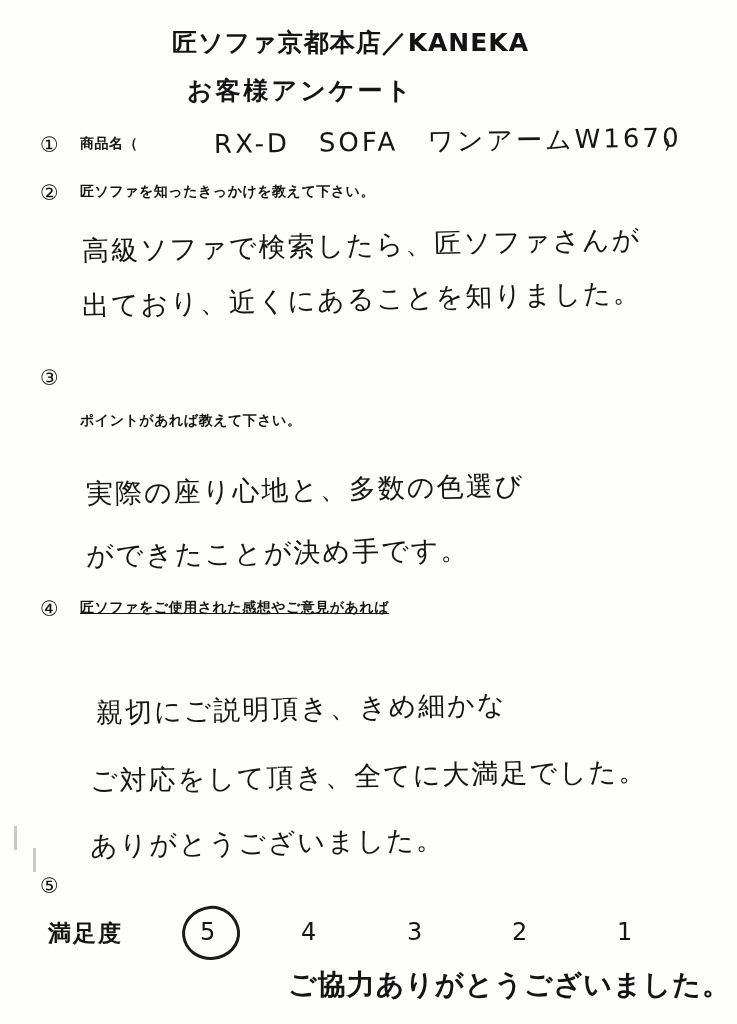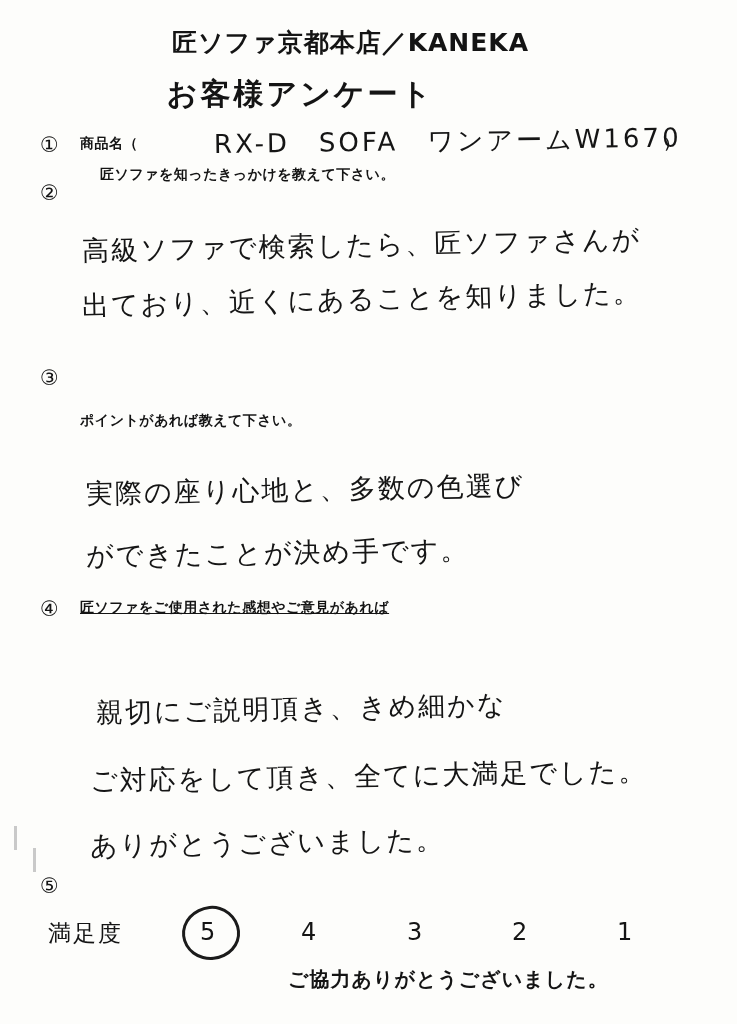--- a/index.html
+++ b/index.html
@@ -40,21 +40,21 @@
     font-weight: 700;
     letter-spacing: 1px;
   }
 
   .form-title {
     position: absolute;
     top: 74px;
     left: 0;
     width: 601px;
     text-align: center;
-    font-size: 30px;
+    font-size: 25px;
     font-weight: 700;
     letter-spacing: 3px;
   }
 
   .q {
     position: absolute;
     font-size: 14px;
     font-weight: 700;
     line-height: 1.45;
   }
@@ -78,21 +78,21 @@
     letter-spacing: 2px;
     font-weight: 500;
   }
 
   
   .scale-label {
     position: absolute;
     left: 48px;
     top: 918px;
     font-size: 23px;
-    font-weight: 400;
+    font-weight: 700;
     letter-spacing: 2px;
   }
   .scale-num {
     position: absolute;
     top: 918px;
     font-size: 24px;
     font-weight: 400;
     text-align: center;
     width: 34px;
   }
@@ -104,21 +104,21 @@
     height: 48px;
     border: 3px solid #1b1b1b;
     border-radius: 52% 48% 50% 50% / 50% 52% 48% 50%;
     transform: rotate(-6deg);
   }
 
   .closing {
     position: absolute;
     left: 288px;
     top: 966px;
-    font-size: 20px;
+    font-size: 28px;
     font-weight: 700;
     letter-spacing: 1px;
   }
 
   
   .edge-mark {
     position: absolute;
     background: #c9c9c9;
   }
 </style>
@@ -132,21 +132,21 @@
 
   <div class="printed store-title">匠ソファ京都本店／KANEKA</div>
   <div class="printed form-title">お客様アンケート</div>
 
   <div class="printed qnum" style="left:40px; top:133px;">①</div>
   <div class="printed q" style="left:80px; top:133px;">商品名（</div>
   <div class="hand hw-line" style="left:214px; top:127px; font-size:26px; letter-spacing:3px; transform:rotate(-0.8deg);">RX-D　SOFA　ワンアームW1670</div>
   <div class="printed q" style="left:664px; top:133px;">）</div>
 
   <div class="printed qnum" style="left:40px; top:181px;">②</div>
-  <div class="printed q" style="left:80px; top:164px;margin-left:20px;">匠ソファを知ったきっかけを教えて下さい。</div>
+  <div class="printed q" style="left:80px; top:181px;">匠ソファを知ったきっかけを教えて下さい。</div>
   <div class="hand hw-line" style="left:82px; top:233px; transform:rotate(-1.2deg);">高級ソファで検索したら、匠ソファさんが</div>
   <div class="hand hw-line" style="left:82px; top:288px; transform:rotate(-1.4deg);">出ており、近くにあることを知りました。</div>
 
   <div class="printed qnum" style="left:40px; top:366px;">③</div>
   <div class="printed q" style="left:80px; top:410px;">ポイントがあれば教えて下さい。</div>
   <div class="hand hw-line" style="left:86px; top:476px; transform:rotate(-1.1deg);">実際の座り心地と、多数の色選び</div>
   <div class="hand hw-line" style="left:86px; top:538px; transform:rotate(-0.9deg);">ができたことが決め手です。</div>
 
   <div class="printed qnum" style="left:40px; top:597px;">④</div>
   <div class="printed q" style="left:80px; top:597px;text-decoration:underline;">匠ソファをご使用された感想やご意見があれば</div>

